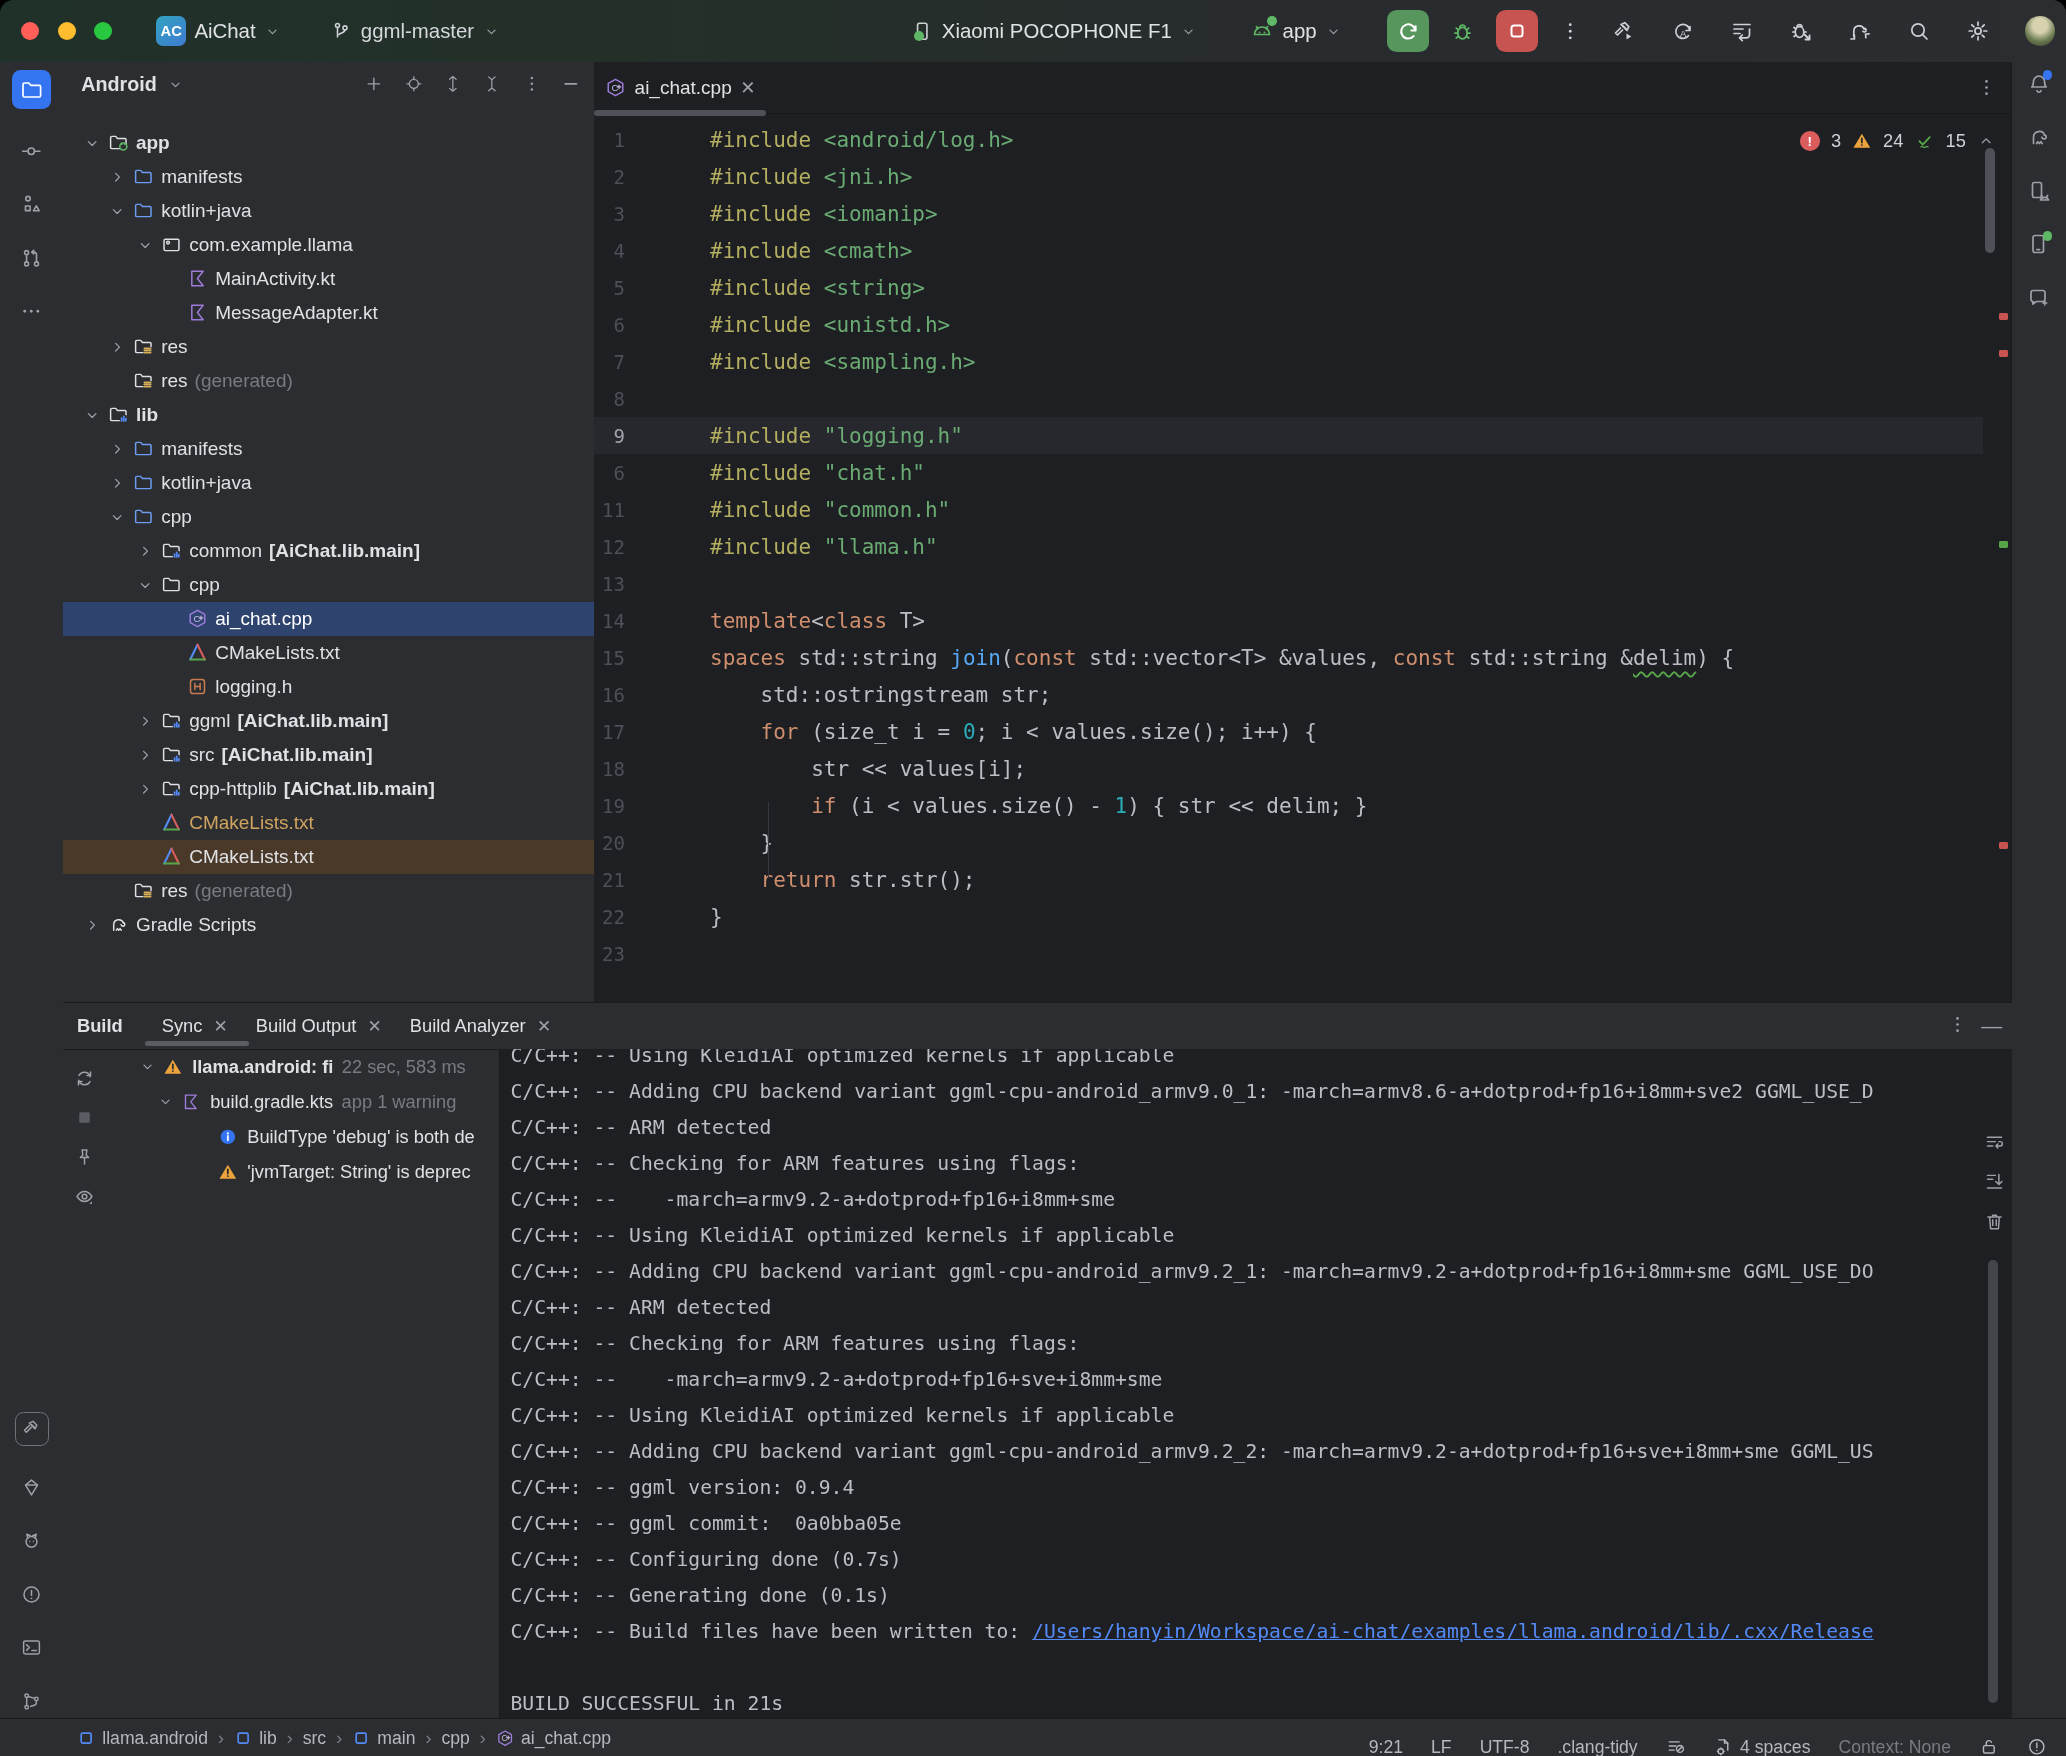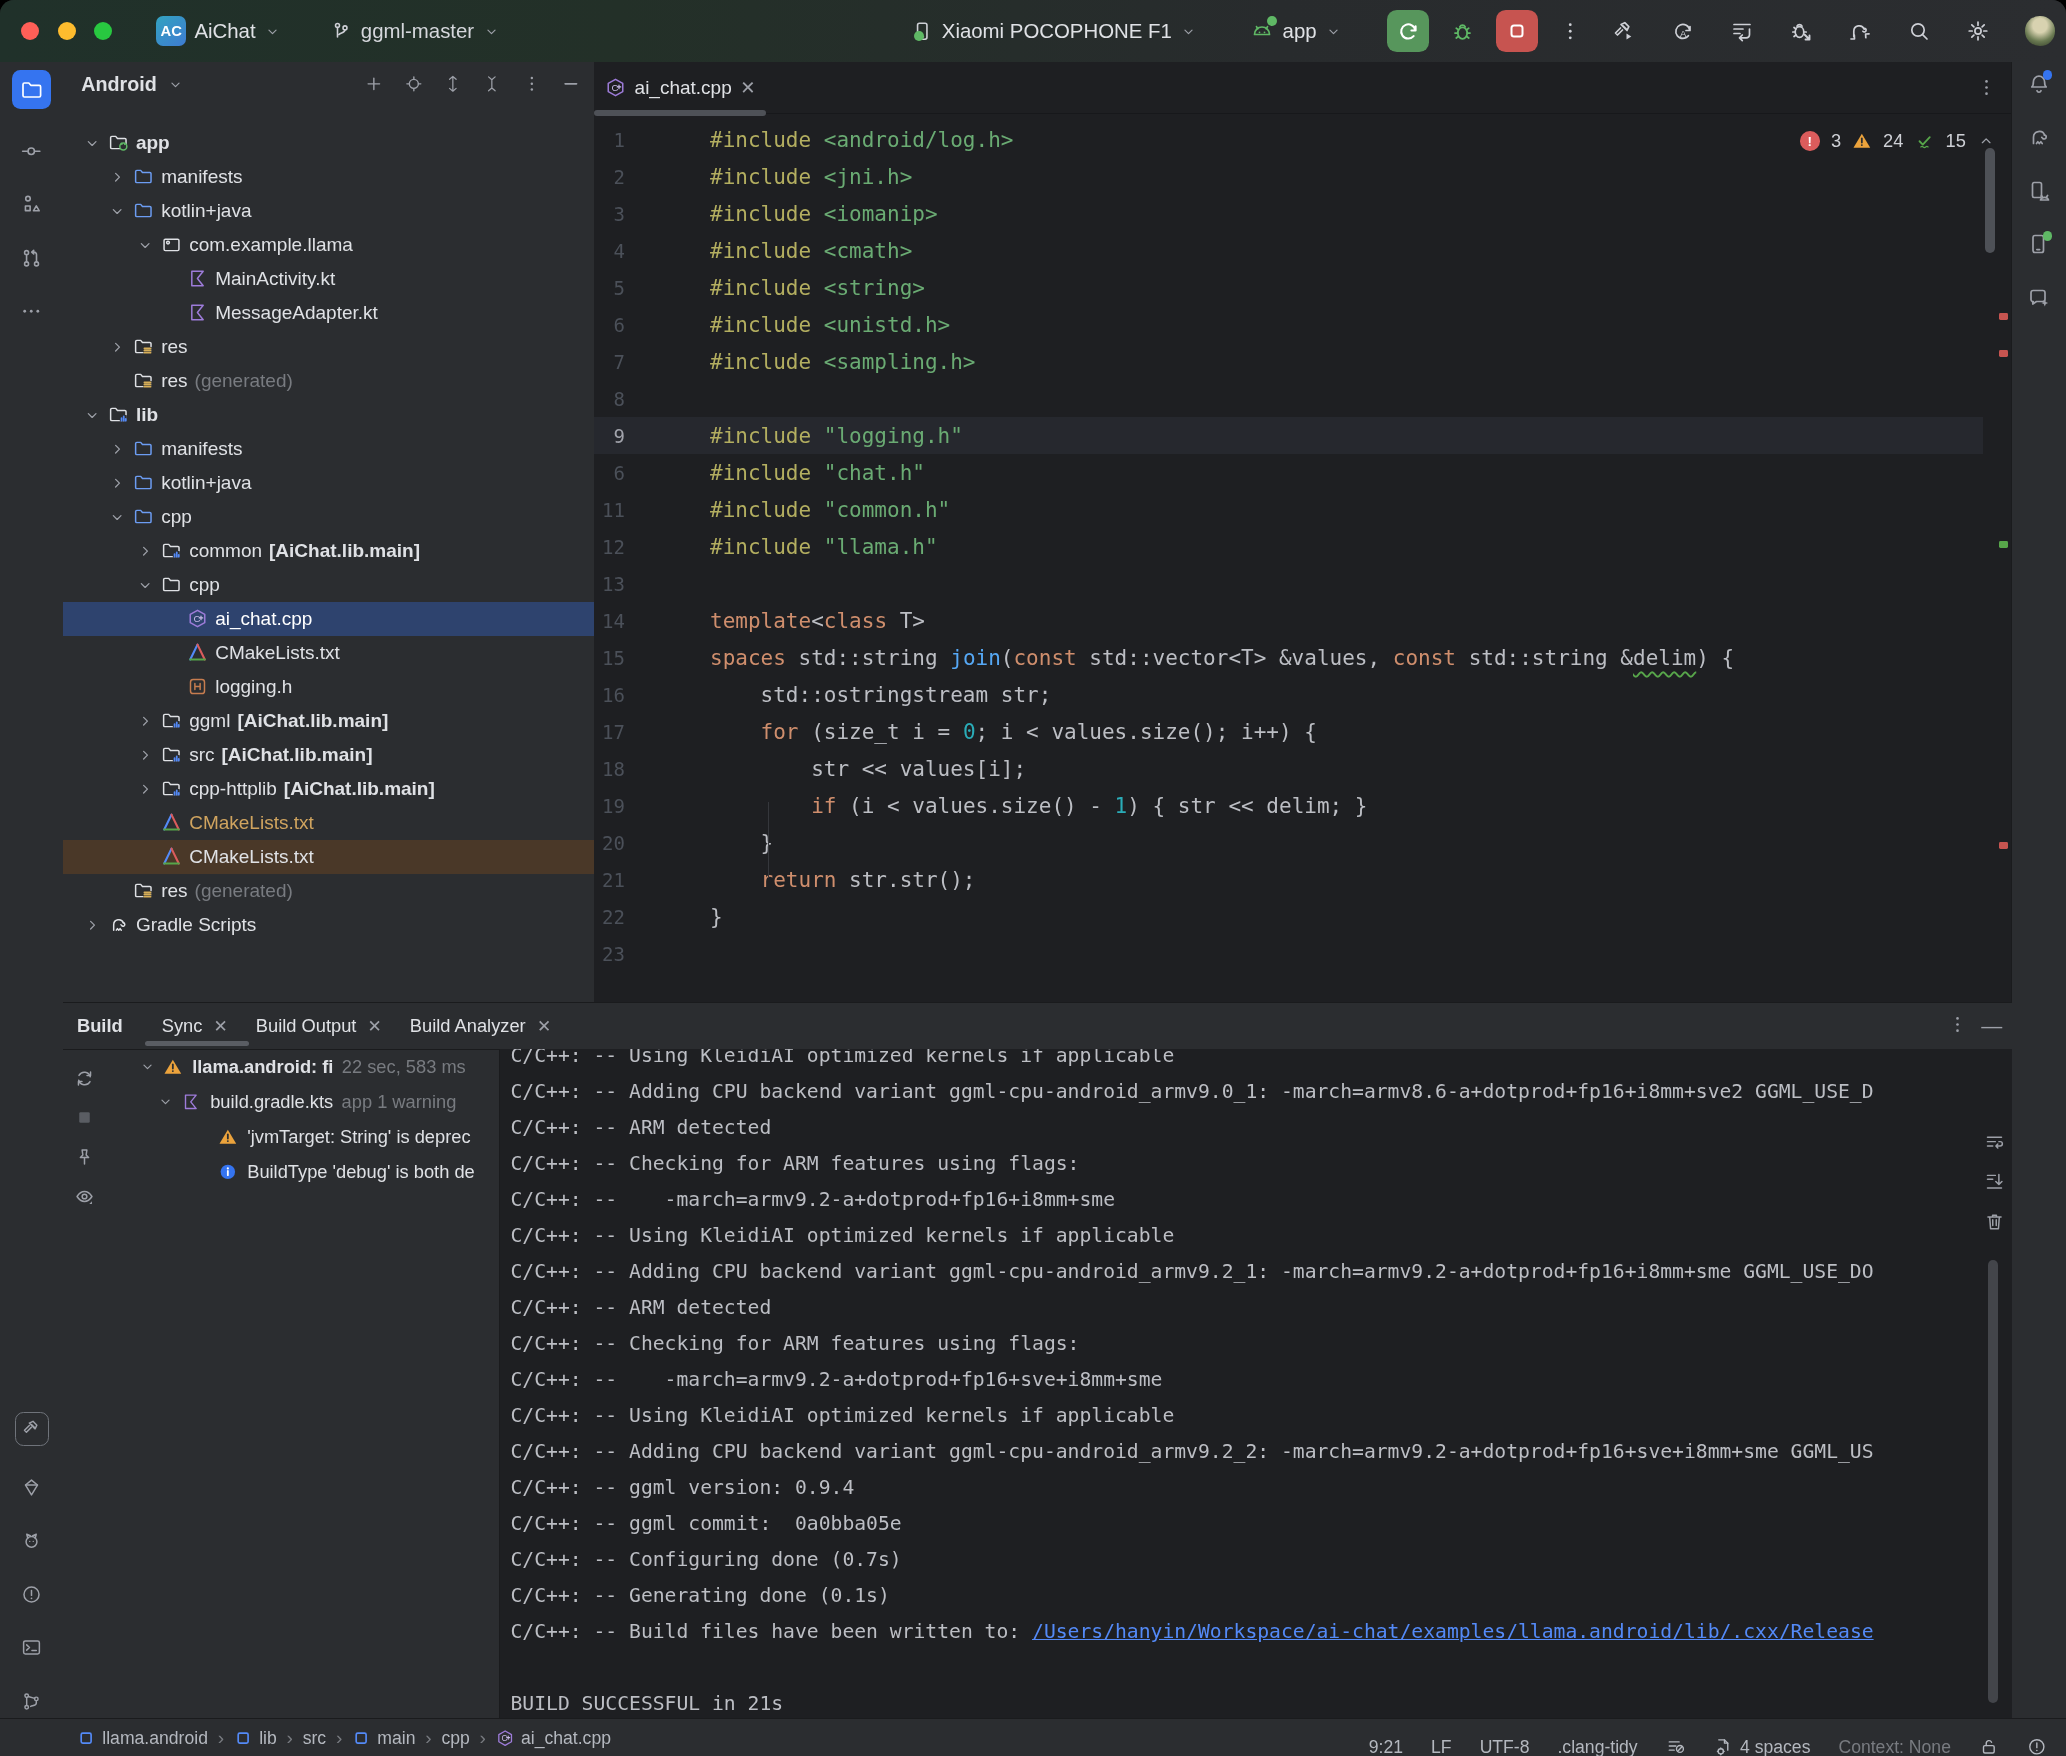--- a/index.html
+++ b/index.html
@@ -951,36 +951,36 @@
             <svg class="ic" width="19.7" height="19.7" viewBox="0 0 24 24">
               <path d="M5.5 3.8h13l-6.6 8.2 6.6 8.2h-13z" stroke="#9E7CDA"></path>
             </svg>
           </span>
           <span class="" style="margin-left:4.2px">build.gradle.kts</span>
           <span class="sfx">app 1 warning</span>
         </div>
         <div class="btrow" style="padding-left: 155px;">
           <span class="ticon">
             <svg class="ic" width="19.7" height="19.7" viewBox="0 0 24 24">
+              <circle cx="12" cy="12" r="8.8" fill="#3574F0" stroke="none"></circle>
+              <path d="M12 11v5" stroke="#fff" stroke-width="2.2"></path>
+              <circle cx="12" cy="7.8" r="1.3" fill="#fff" stroke="none"></circle>
+            </svg>
+          </span>
+          <span class="" style="margin-left:4.2px">BuildType 'debug' is both de</span>
+        </div>
+        <div class="btrow" style="padding-left: 155px;">
+          <span class="ticon">
+            <svg class="ic" width="19.7" height="19.7" viewBox="0 0 24 24">
               <path d="M12 3.2L22.2 20.5H1.8z" fill="#ECA33C" stroke="none"></path>
               <path d="M12 9v5" stroke="#2B2D30" stroke-width="2.2"></path>
               <circle cx="12" cy="17.2" r="1.2" fill="#2B2D30" stroke="none"></circle>
             </svg>
           </span>
           <span class="" style="margin-left:4.2px">'jvmTarget: String' is deprec</span>
-        </div>
-        <div class="btrow" style="padding-left: 155px;">
-          <span class="ticon">
-            <svg class="ic" width="19.7" height="19.7" viewBox="0 0 24 24">
-              <circle cx="12" cy="12" r="8.8" fill="#3574F0" stroke="none"></circle>
-              <path d="M12 11v5" stroke="#fff" stroke-width="2.2"></path>
-              <circle cx="12" cy="7.8" r="1.3" fill="#fff" stroke="none"></circle>
-            </svg>
-          </span>
-          <span class="" style="margin-left:4.2px">BuildType 'debug' is both de</span>
         </div>
       </div>
     <div class="console" id="bconsole">
         <div class="conline" style="margin-top: -11.2px;"><span>C/C++: -- Using KleidiAI optimized kernels if applicable</span></div>
         <div class="conline"><span>C/C++: -- Adding CPU backend variant ggml-cpu-android_armv9.0_1: -march=armv8.6-a+dotprod+fp16+i8mm+sve2 GGML_USE_D</span></div>
         <div class="conline"><span>C/C++: -- ARM detected</span></div>
         <div class="conline"><span>C/C++: -- Checking for ARM features using flags:</span></div>
         <div class="conline"><span>C/C++: --    -march=armv9.2-a+dotprod+fp16+i8mm+sme</span></div>
         <div class="conline"><span>C/C++: -- Using KleidiAI optimized kernels if applicable</span></div>
         <div class="conline"><span>C/C++: -- Adding CPU backend variant ggml-cpu-android_armv9.2_1: -march=armv9.2-a+dotprod+fp16+i8mm+sme GGML_USE_DO</span></div>

